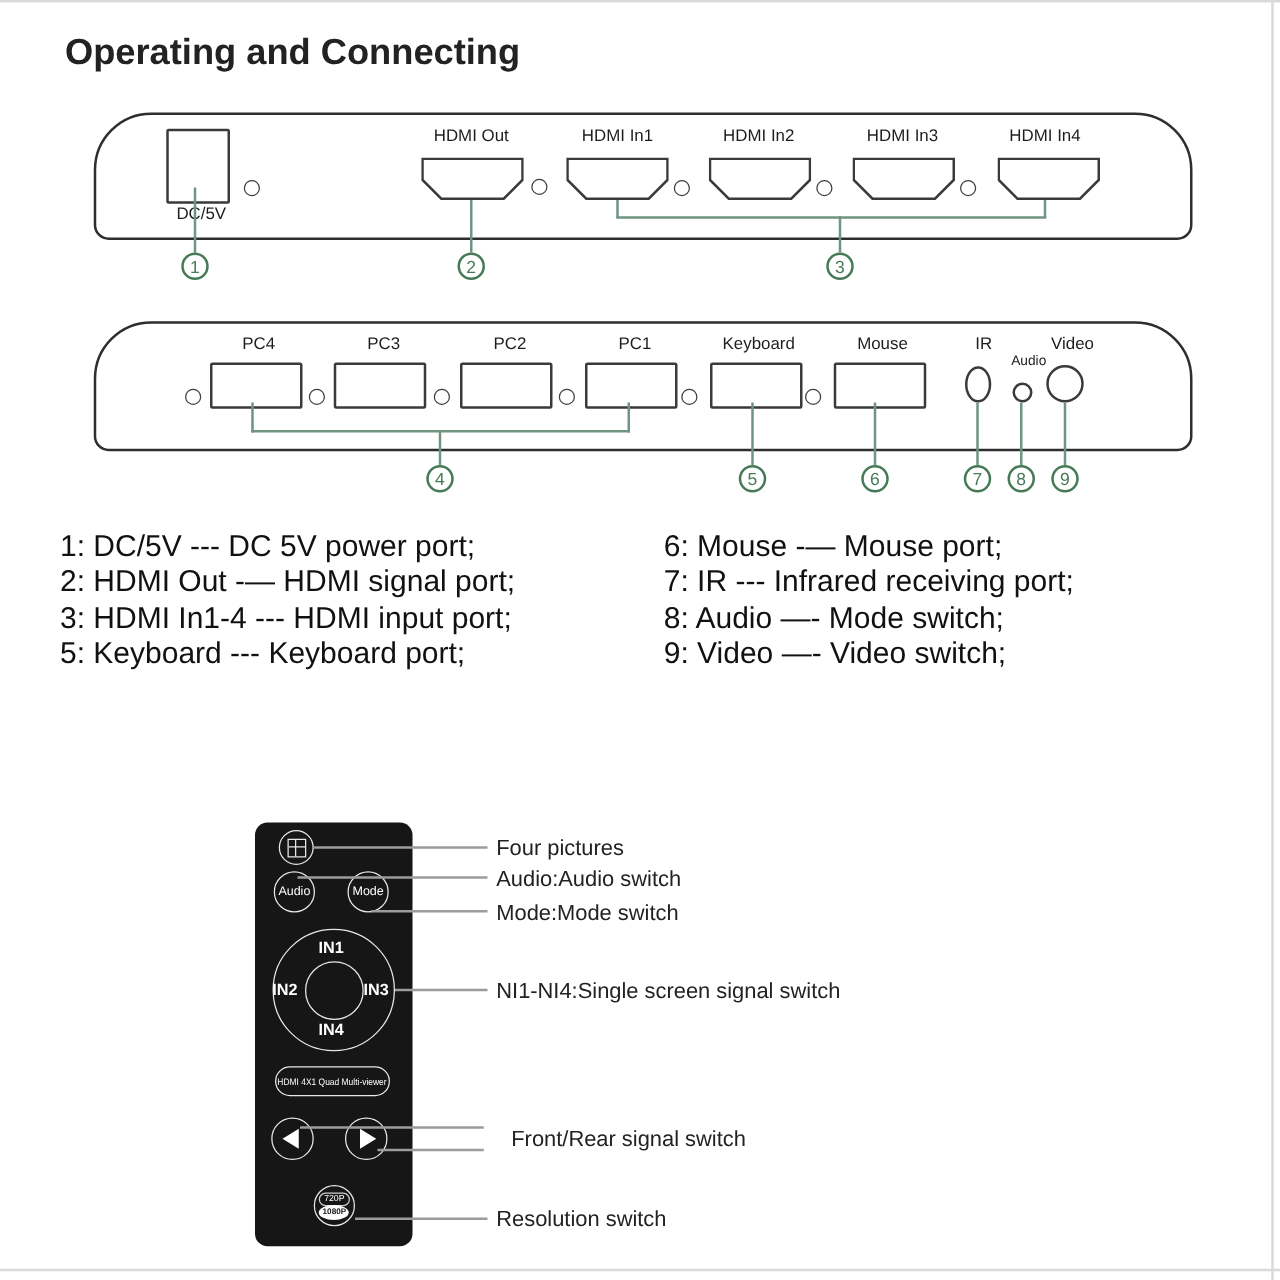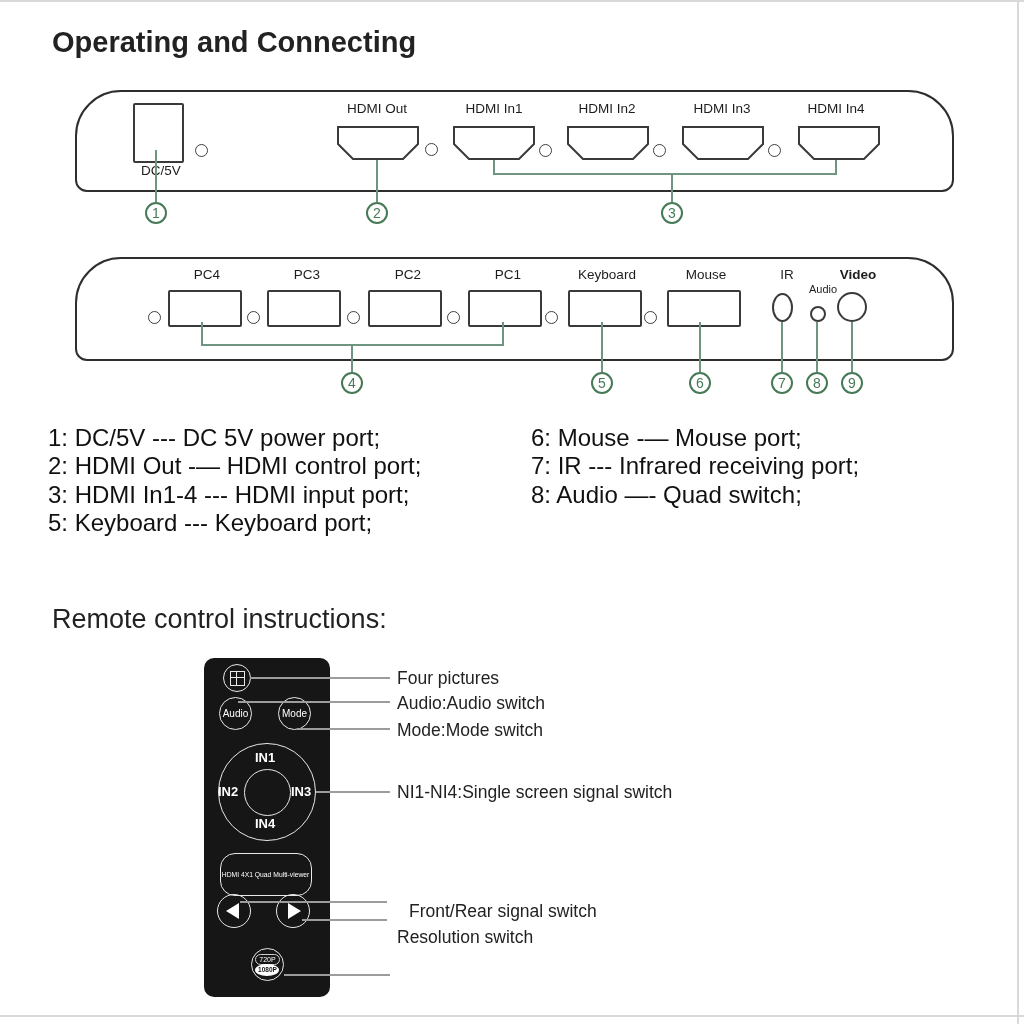--- a/index.html
+++ b/index.html
@@ -34,21 +34,21 @@
   .rbtn{position:absolute;border:1.4px solid #e8e8e8;border-radius:50%;box-sizing:border-box;
         display:flex;align-items:center;justify-content:center;color:#fff;}
   .grid-glyph{width:13px;height:13px;border:1.2px solid #e8e8e8;position:relative;}
   .grid-glyph .gh{position:absolute;left:0;top:5.4px;width:100%;height:1.2px;background:#e8e8e8;}
   .grid-glyph .gv{position:absolute;top:0;left:5.4px;height:100%;width:1.2px;background:#e8e8e8;}
   .dpad-outer{position:absolute;left:14px;top:85px;width:98px;height:98px;border:1.4px solid #e8e8e8;
               border-radius:50%;box-sizing:border-box;}
   .dpad-inner{position:absolute;left:39.5px;top:110.5px;width:47px;height:47px;border:1.4px solid #e8e8e8;
               border-radius:50%;box-sizing:border-box;}
   .inlbl{position:absolute;width:40px;text-align:center;color:#fff;font-size:13px;font-weight:bold;}
-  .pill{position:absolute;left:16px;top:195px;width:92px;height:43px;border:1.4px solid #e8e8e8;border-radius:15px;
+  .pill{position:absolute;left:16px;top:195px;width:92px;height:24px;border:1.4px solid #e8e8e8;border-radius:15px;
         box-sizing:border-box;display:flex;align-items:center;justify-content:center;overflow:hidden;}
   .pill span{color:#fff;font-size:7.5px;white-space:nowrap;transform:scaleX(.9);}
   .tri-left{width:0;height:0;border-top:8px solid transparent;border-bottom:8px solid transparent;border-right:13px solid #fff;margin-left:-3px;}
   .tri-right{width:0;height:0;border-top:8px solid transparent;border-bottom:8px solid transparent;border-left:13px solid #fff;margin-right:-3px;}
   .res-inner{display:flex;flex-direction:column;align-items:center;}
   .res-top{font-size:7px;line-height:9px;color:#fff;border:1px solid #cfcfcf;border-radius:7px;padding:0 3px;}
   .res-bot{background:#fff;color:#151515;border-radius:50%;font-size:6.5px;line-height:12px;width:24px;text-align:center;margin-top:-1px;font-weight:bold;}
   .lead{position:absolute;height:1.6px;background:#9c9c9c;}
   .ann{position:absolute;left:397px;font-size:17.5px;color:#222;white-space:nowrap;}
 </style>
@@ -133,21 +133,21 @@
     <div class="screw" style="left:170px;top:52px;"></div>
     <div class="screw" style="left:270px;top:52px;"></div>
     <div class="screw" style="left:370px;top:52px;"></div>
     <div class="screw" style="left:468px;top:52px;"></div>
     <div class="screw" style="left:567px;top:52px;"></div>
 
     <div class="port-label" style="left:655px;top:8px;">IR</div>
     <div class="oval" style="left:695px;top:34px;width:21px;height:29px;"></div>
     <div class="port-label" style="left:691px;top:24px;font-size:11px;">Audio</div>
     <div class="oval" style="left:733px;top:47px;width:16px;height:16px;"></div>
-    <div class="port-label" style="left:726px;top:8px;font-weight:bold;">Video</div>
+    <div class="port-label" style="left:726px;top:8px;">Video</div>
     <div class="oval" style="left:760px;top:33px;width:30px;height:30px;"></div>
   </div>
 
   <div class="gline" style="left:201px;top:322px;width:2px;height:24px;"></div>
   <div class="gline" style="left:502px;top:322px;width:2px;height:24px;"></div>
   <div class="gline" style="left:201px;top:344px;width:303px;height:2px;"></div>
   <div class="gline" style="left:351px;top:344px;width:2px;height:28px;"></div>
   <div class="gline" style="left:601px;top:322px;width:2px;height:50px;"></div>
   <div class="gline" style="left:699px;top:322px;width:2px;height:50px;"></div>
   <div class="gline" style="left:781px;top:322px;width:2px;height:50px;"></div>
@@ -156,31 +156,31 @@
 
   <div class="co" style="left:341px;top:372px;">4</div>
   <div class="co" style="left:591px;top:372px;">5</div>
   <div class="co" style="left:689px;top:372px;">6</div>
   <div class="co" style="left:771px;top:372px;">7</div>
   <div class="co" style="left:806px;top:372px;">8</div>
   <div class="co" style="left:841px;top:372px;">9</div>
 
   <div class="legend left">
     <div>1: DC/5V --- DC 5V power port;</div>
-    <div>2:  HDMI Out -— HDMI control port;</div>
+    <div>2:  HDMI Out -— HDMI signal port;</div>
     <div>3:  HDMI In1-4 --- HDMI input port;</div>
     <div>5:  Keyboard --- Keyboard port;</div>
   </div>
   <div class="legend right">
     <div>6:  Mouse -— Mouse port;</div>
     <div>7:  IR --- Infrared receiving port;</div>
-    <div>8:  Audio —- Quad switch;</div>
-  </div>
-
-  <div class="sec-title">Remote control instructions:</div>
+    <div>8:  Audio —- Mode switch;</div>
+    <div>9:  Video —- Video switch;</div>
+  </div>
+
 
   <div class="remote">
     <div class="rbtn" style="left:19px;top:6px;width:28px;height:28px;">
       <div class="grid-glyph">
           <i class="gh"></i>
           <i class="gv"></i>
         </div>
     </div>
     <div class="rbtn" style="left:15px;top:39px;width:33px;height:33px;font-size:10px;">Audio</div>
     <div class="rbtn" style="left:74px;top:39px;width:33px;height:33px;font-size:10px;">Mode</div>
@@ -217,14 +217,14 @@
   <div class="lead" style="left:316px;top:791px;width:74px;"></div>
   <div class="lead" style="left:240px;top:901px;width:147px;"></div>
   <div class="lead" style="left:302px;top:919px;width:85px;"></div>
   <div class="lead" style="left:284px;top:974px;width:106px;"></div>
 
   <div class="ann" style="top:668px;">Four pictures</div>
   <div class="ann" style="top:693px;">Audio:Audio switch</div>
   <div class="ann" style="top:720px;text-align:center;">Mode:Mode switch</div>
   <div class="ann" style="top:782px;">NI1-NI4:Single screen signal switch</div>
   <div class="ann" style="top:901px;margin-left:12px;">Front/Rear signal switch</div>
-  <div class="ann" style="top:927px;">Resolution switch</div>
+  <div class="ann" style="top:965px;">Resolution switch</div>
 </div>
 
 </body></html>

